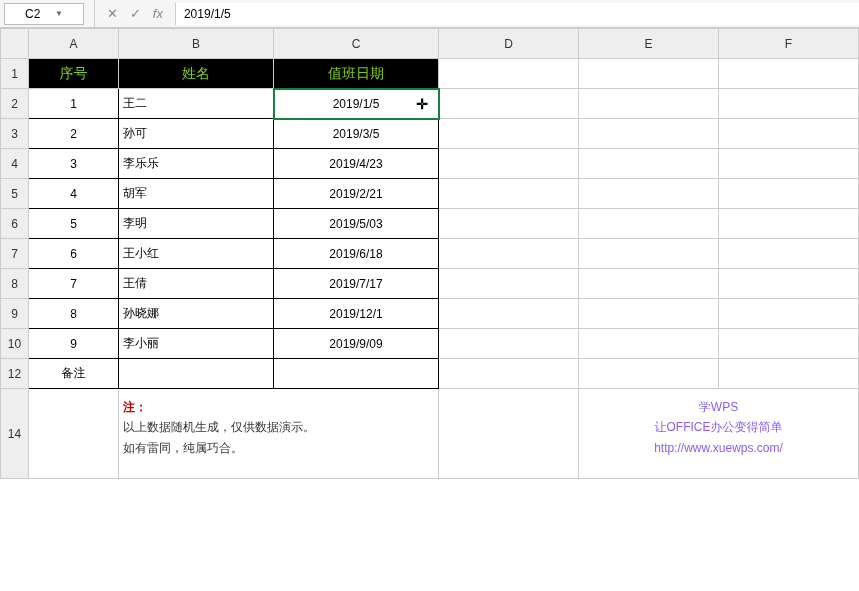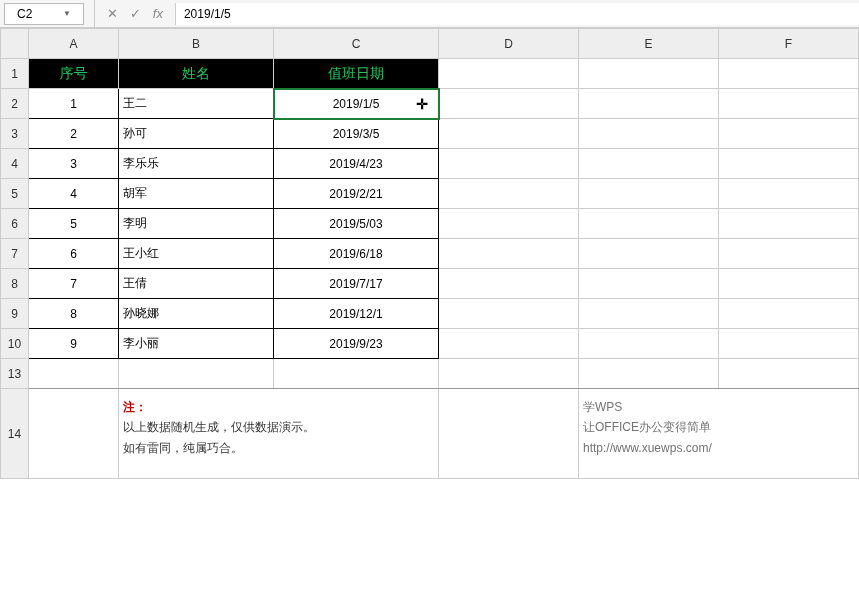--- a/index.html
+++ b/index.html
@@ -1,51 +1,51 @@
 <!DOCTYPE html>
 <html><head>
   <meta charset="utf-8">
   <style>
     * { box-sizing: border-box; margin: 0; padding: 0; }
     body { font-family: Arial, "Microsoft YaHei", sans-serif; font-size: 12px; background: #fff; color: #000; }
     
     .formula-bar { display: flex; align-items: center; height: 28px; border-bottom: 1px solid #ccc; background: #f5f5f5; }
-    .name-box { width: 80px; height: 22px; border: 1px solid #bbb; background: #fff; padding: 2px 12px; margin-left: 4px; display: flex; align-items: center; }
+    .name-box { width: 80px; height: 22px; border: 1px solid #bbb; background: #fff; padding: 2px 20px; margin-left: 4px; display: flex; align-items: center; }
     .name-box-arrow { margin-left: auto; font-size: 8px; color: #666; }
     .fb-icons { display: flex; align-items: center; gap: 12px; padding: 0 12px; border-left: 1px solid #ccc; margin-left: 10px; height: 100%;}
     .fb-icon { color: #888; cursor: pointer; font-size: 13px; }
     .fx { font-style: italic; font-family: Liberation Sans, sans-serif; }
     .formula-input { flex: 1; padding: 2px 8px; background: #fff; height: 22px; border-left: 1px solid #ccc; display: flex; align-items: center; }
     
     .grid-wrap { position: relative; overflow: hidden; }
     .grid { border-collapse: collapse; table-layout: fixed; }
     .grid th, .grid td { border: 1px solid #ccc; height: 30px; padding: 0 4px; font-weight: normal; }
     .corner { width: 28px; background: #eee; border-right: 1px solid #999; border-bottom: 1px solid #999; }
     .col-head { background: #eee; text-align: center; color: #333; border-bottom: 1px solid #999; }
     .row-head { width: 28px; background: #eee; text-align: center; color: #333; border-right: 1px solid #999; }
     .col-a { width: 90px; }
     .col-b { width: 155px; }
     .col-c { width: 165px; }
     .col-d { width: 140px; }
     .col-e { width: 140px; }
     .col-f { width: 140px; }
     
-    .hdr { background: #000; color: #22c55e; text-align: center; font-weight: bold; font-size: 14px; }
+    .hdr { background: #000; color: #84cc16; text-align: center; font-weight: bold; font-size: 14px; }
     .data-a { text-align: center; border: 1px solid #000 !important; }
     .data-b { text-align: left; border: 1px solid #000 !important; }
     .data-c { text-align: center; border: 1px solid #000 !important; }
     .data-empty-b { border: 1px solid #000 !important; }
     
     .selected { outline: 2px solid #1a7f37; outline-offset: -1px; position: relative; }
     .cursor-cross { position: absolute; right: 10px; top: 50%; transform: translate(0,-50%); font-size: 14px; color: #000; font-weight: bold;}
     
     .footer-row td { vertical-align: top; padding: 8px 4px; height: 90px; }
     .note-label { color: #c00000; font-weight: bold; }
     .note-text { color: #333; line-height: 1.7; }
-    .right-note { text-align: left; line-height: 1.7; color: #737373; }
+    .right-note { text-align: center; line-height: 1.7; color: #8b5cf6; }
     
     .row-13 td { border-bottom: 1px solid #999; }
   </style>
 </head>
 <body>
 
 <div class="formula-bar">
   <div class="name-box">
     <span>C2</span>
     <span class="name-box-arrow">▼</span>
@@ -153,33 +153,33 @@
     <td class="data-b">孙晓娜</td>
     <td class="data-c">2019/12/1</td>
     <td></td>
           <td></td>
           <td></td>
   </tr>
   <tr>
     <th class="row-head">10</th>
     <td class="data-a">9</td>
     <td class="data-b">李小丽</td>
-    <td class="data-c">2019/9/23</td>
+    <td class="data-c">2019/9/09</td>
     <td></td>
           <td></td>
           <td></td>
   </tr>
-  <tr class="row-13">
-    <th class="row-head">13</th>
+  <tr>
+    <th class="row-head">12</th>
+    <td class="data-a">备注</td>
+    <td class="data-empty-b"></td>
+    <td class="data-empty-b"></td>
     <td></td>
-    <td></td>
-    <td></td>
-    <td></td>
-    <td></td>
-    <td></td>
+          <td></td>
+          <td></td>
   </tr>
   <tr class="footer-row">
     <th class="row-head">14</th>
     <td></td>
     <td colspan="2">
       <div class="note-text">
         <span class="note-label">注：</span><br>
         <span>以上数据随机生成，仅供数据演示。</span><br>
         <span>如有雷同，纯属巧合。</span>
       </div>

